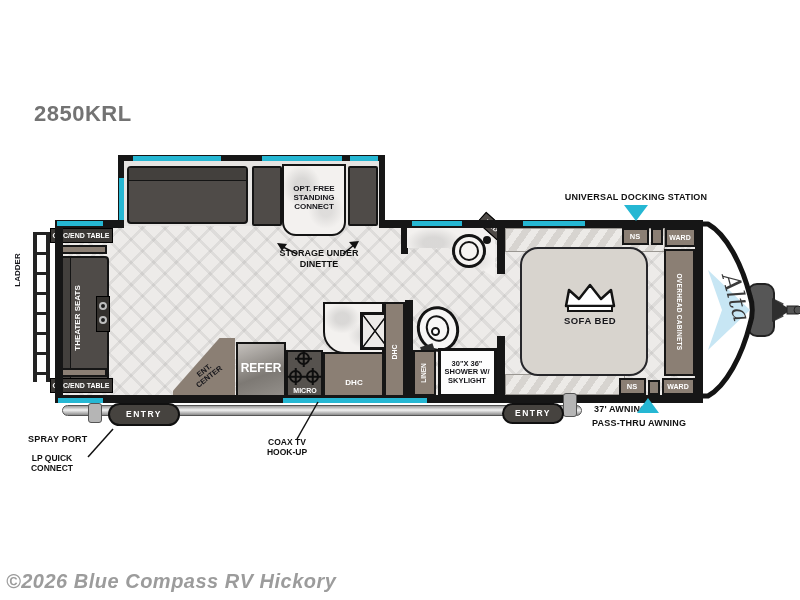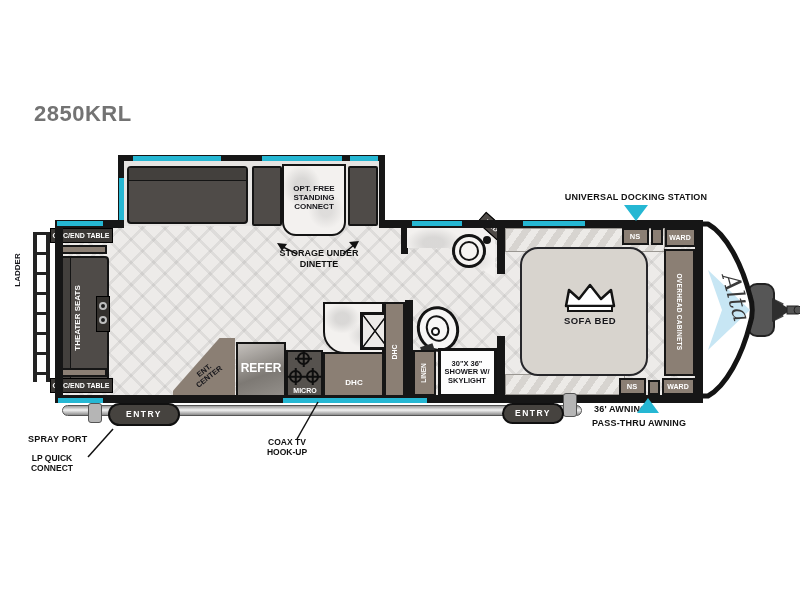--- a/index.html
+++ b/index.html
@@ -41,20 +41,21 @@
   .ladder{position:absolute;border-left:4px solid #232323;border-right:4px solid #232323;
     background:repeating-linear-gradient(180deg,#232323 0 3px,transparent 3px 20px)}
   svg{display:block}
 </style>
 </head>
 <body>
 
 <div class="canvas">
 
   <div class="title" style="left:34px;top:103px">2850KRL</div>
+  <div class="watermark" style="left:6px;top:571px">©2026 Blue Compass RV Hickory</div>
 
   <div class="a" style="inset:0">
 
     <svg class="a" style="left:692px;top:212px" width="110" height="196" viewBox="0 0 110 196">
       <path d="M50,76 L90,95" stroke="#4a4a4a" stroke-width="8"></path>
       <path d="M50,120 L90,101" stroke="#4a4a4a" stroke-width="8"></path>
       <rect x="56" y="72" width="26" height="52" rx="9" fill="#565656" stroke="#222" stroke-width="2"></rect>
       <polygon points="80,86 99,98 80,110" fill="#2e2e2e"></polygon>
       <rect x="95" y="94" width="10" height="8" fill="#555" stroke="#222"></rect>
       <circle cx="106" cy="98" r="4" fill="#555" stroke="#222"></circle>
@@ -175,21 +176,21 @@
 
     <div class="tube" style="left:62px;top:405px;width:520px;height:11px"></div>
     <div class="bracket" style="left:88px;top:403px;width:14px;height:20px"></div>
     <div class="bracket" style="left:563px;top:393px;width:14px;height:24px"></div>
     <div class="entry" style="left:108px;top:403px;width:72px;height:23px">ENTRY</div>
     <div class="entry" style="left:502px;top:403px;width:62px;height:21px;border-radius:11px">ENTRY</div>
 
     <div class="callout" style="left:636px;top:192px;transform:translateX(-50%)">UNIVERSAL DOCKING STATION</div>
     <div class="tri-down" style="left:624px;top:205px"></div>
     <div class="callout2" style="left:319px;top:259px;width:86px;transform:translate(-50%,-50%);font-size:9px">STORAGE UNDER DINETTE</div>
-    <div class="callout" style="left:594px;top:404px">36' AWNING</div>
+    <div class="callout" style="left:594px;top:404px">37' AWNING</div>
     <div class="callout" style="left:592px;top:418px">PASS-THRU AWNING</div>
     <div class="tri-up" style="left:637px;top:398px"></div>
     <div class="callout2" style="left:287px;top:447px;width:62px;transform:translate(-50%,-50%)">COAX TV HOOK-UP</div>
     <div class="callout" style="left:28px;top:434px">SPRAY PORT</div>
     <div class="callout2" style="left:52px;top:463px;width:58px;transform:translate(-50%,-50%)">LP QUICK CONNECT</div>
 
     <svg class="a" style="left:0;top:0;pointer-events:none" width="800" height="600">
       <line x1="88" y1="457" x2="113" y2="429" stroke="#111" stroke-width="1.5"></line>
       <line x1="297" y1="439" x2="318" y2="402" stroke="#111" stroke-width="1.5"></line>
       <line x1="297" y1="254" x2="283" y2="247" stroke="#111" stroke-width="1.5"></line>

